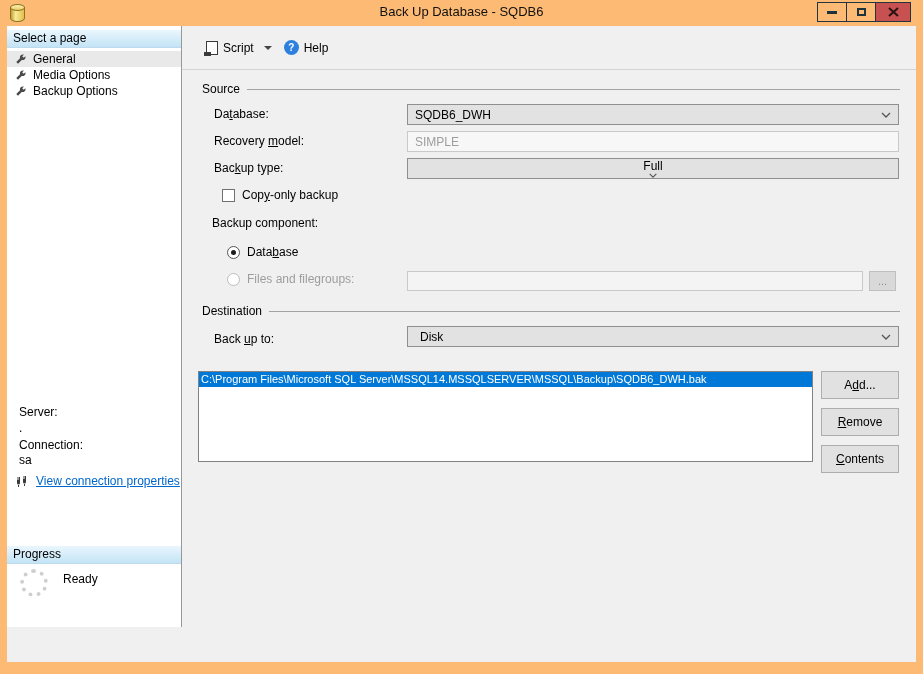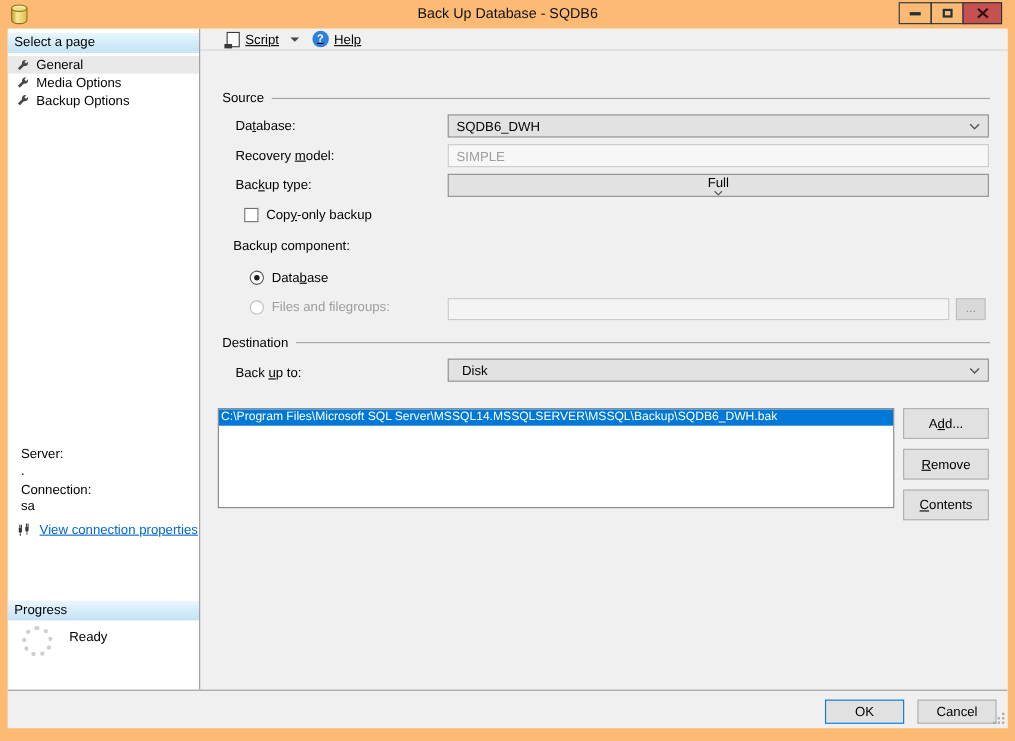--- a/index.html
+++ b/index.html
@@ -28,21 +28,21 @@
   .sb-header { position:absolute; left:0; width:100%; height:18px; line-height:17px; font-weight:normal; padding-left:6px; background:linear-gradient(#eaf6fd,#c3e4f6); border-bottom:1px solid #bcdcee; }
   .sb-item { position:absolute; left:0; width:100%; height:16px; display:flex; align-items:center; padding-left:8px; gap:6px; cursor:default; }
   .sb-item.selected { background:#e9e9e9; }
   .sb-label { position:absolute; left:12px; color:#000; }
   .sb-value { position:absolute; left:12px; color:#000; }
   .link-row { position:absolute; left:8px; display:flex; align-items:center; gap:7px; }
   .link { color:#0066cc; text-decoration:underline; cursor:pointer; }
   .spinner { position:absolute; left:13px; width:28px; height:28px; border:4px dotted #cfcfcf; border-radius:50%; }
 
   
-  .toolbar { position:absolute; top:0; left:0; width:100%; height:20px; border-bottom:1px solid #d4d4d4; display:flex; align-items:center; padding-left:20px;text-decoration:underline; }
+  .toolbar { position:absolute; top:0; left:0; width:100%; height:44px; border-bottom:1px solid #d4d4d4; display:flex; align-items:center; padding-left:20px; }
   .tb-btn { display:flex; align-items:center; gap:5px; padding:3px 4px; }
   .script-page { width:12px; height:14px; border:1px solid #3a3a3a; background:#fdfdfd; position:relative; }
   .script-page::after { content:""; position:absolute; left:-3px; bottom:-2px; width:7px; height:4px; background:#3a3a3a; }
   .caret-down { width:0; height:0; border-left:4px solid transparent; border-right:4px solid transparent; border-top:4px solid #444; margin:0 8px 0 6px; }
   .help-circle { width:15px; height:15px; border-radius:50%; background:#2e80de; color:#fff; font-weight:bold; font-size:10px; display:flex; align-items:center; justify-content:center; }
   .help-circle::after { content:"?"; }
 
   
   .group { position:absolute; left:20px; width:698px; display:flex; align-items:center; gap:7px; }
   .group-line { flex:1; height:1px; background:#a3a3a3; }
@@ -210,27 +210,15 @@
 
       <div class="listbox">
         <div class="list-row">C:\Program Files\Microsoft SQL Server\MSSQL14.MSSQLSERVER\MSSQL\Backup\SQDB6_DWH.bak</div>
       </div>
 
       <div class="btn side-btn" style="top:345px;">A<u>d</u>d...</div>
       <div class="btn side-btn" style="top:382px;"><u>R</u>emove</div>
       <div class="btn side-btn" style="top:419px;"><u>C</u>ontents</div>
     </div>
 
-    <div class="footerbar">
-      <div class="btn ok-btn">OK</div>
-      <div class="btn cancel-btn">Cancel</div>
-      <div class="grip">
-        <i style="right:0;bottom:0;"></i>
-          <i style="right:4px;bottom:0;"></i>
-          <i style="right:8px;bottom:0;"></i>
-        <i style="right:0;bottom:4px;"></i>
-          <i style="right:4px;bottom:4px;"></i>
-        <i style="right:0;bottom:8px;"></i>
-      </div>
-    </div>
 
   </div>
 </div>
 
 </body></html>

